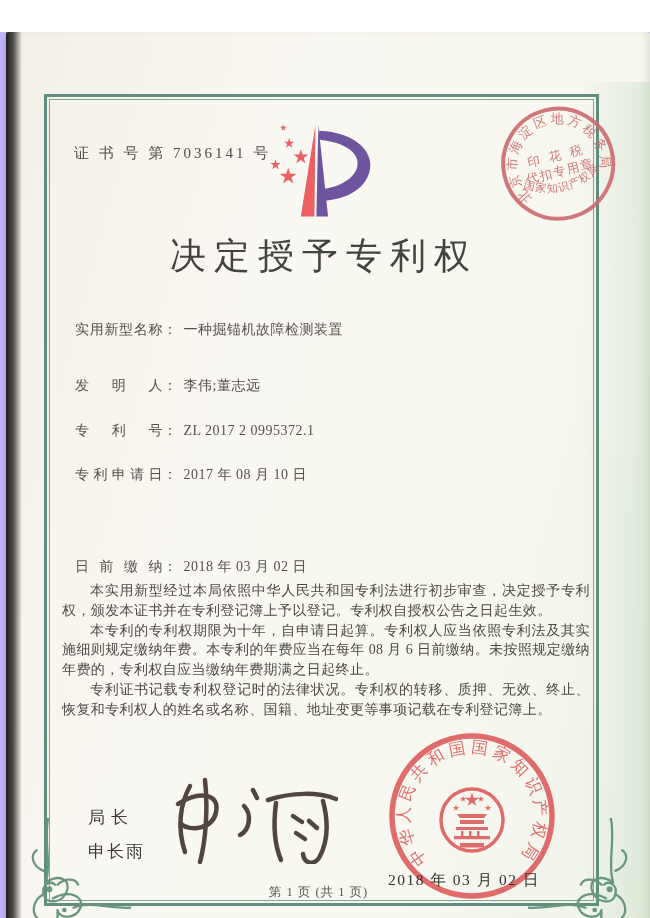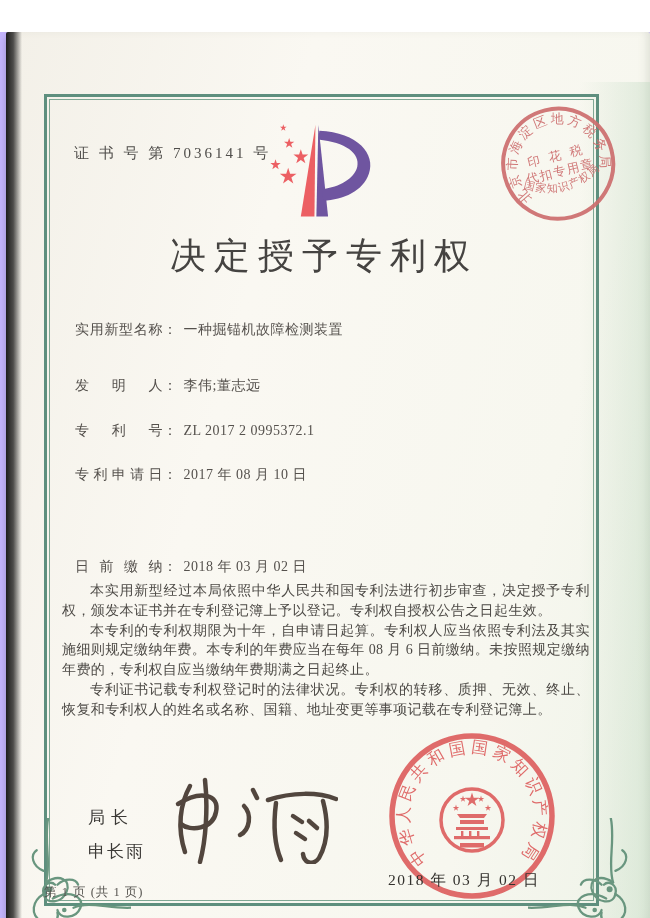--- a/index.html
+++ b/index.html
@@ -49,21 +49,21 @@
   .director{position:absolute;left:88px;top:774px;color:#3c3a37;font-family:Liberation Serif, serif;}
   .director .dt{font-size:17px;letter-spacing:6px;}
   .director .dn{font-size:17px;letter-spacing:2px;margin-top:11px;text-align:center;}
   .signature{position:absolute;left:160px;top:740px;}
   .office-seal{position:absolute;left:382px;top:696px;opacity:.9;}
   .seal-date{
     position:absolute;left:388px;top:838px;z-index:6;
     font-size:15.5px;letter-spacing:1.5px;color:#33312d;
   }
   .footer{
-    position:absolute;left:44px;top:852px;width:549px;text-align:left;
+    position:absolute;left:44px;top:852px;width:549px;text-align:center;
     font-size:12.5px;letter-spacing:1px;color:#565450;
   }
   .tax-stamp{position:absolute;left:497px;top:70px;opacity:.92;transform:rotate(-14deg);}
   .flourish{position:absolute;}
   .fl-left{left:16px;top:786px;}
   .fl-right{left:528px;top:786px;transform:scaleX(-1);}
 </style>
 </head>
 <body>
 

